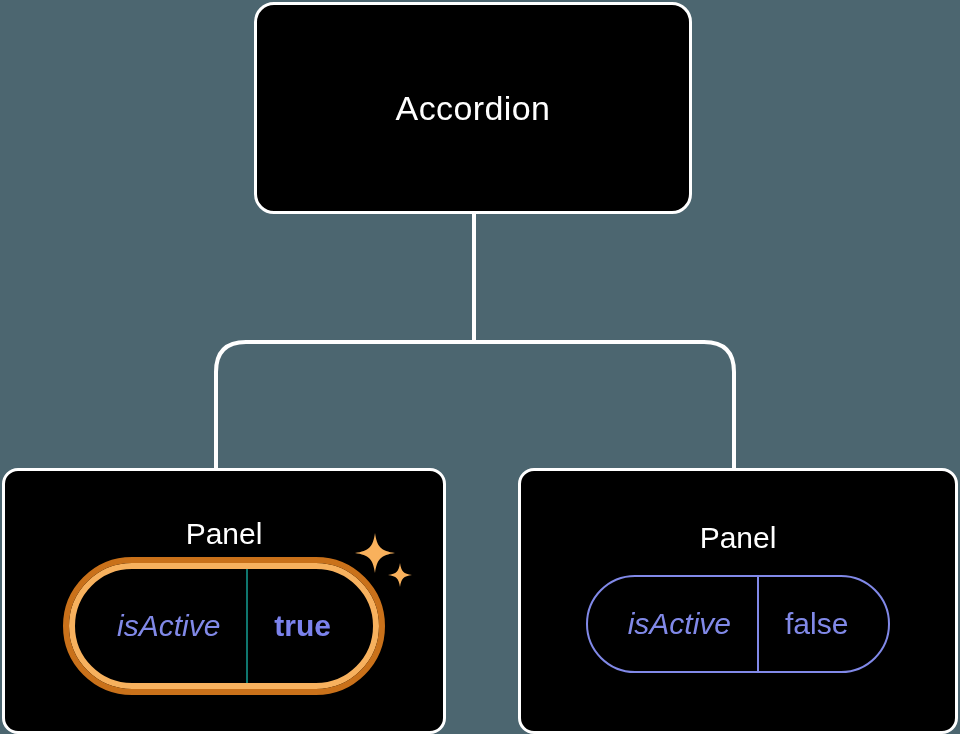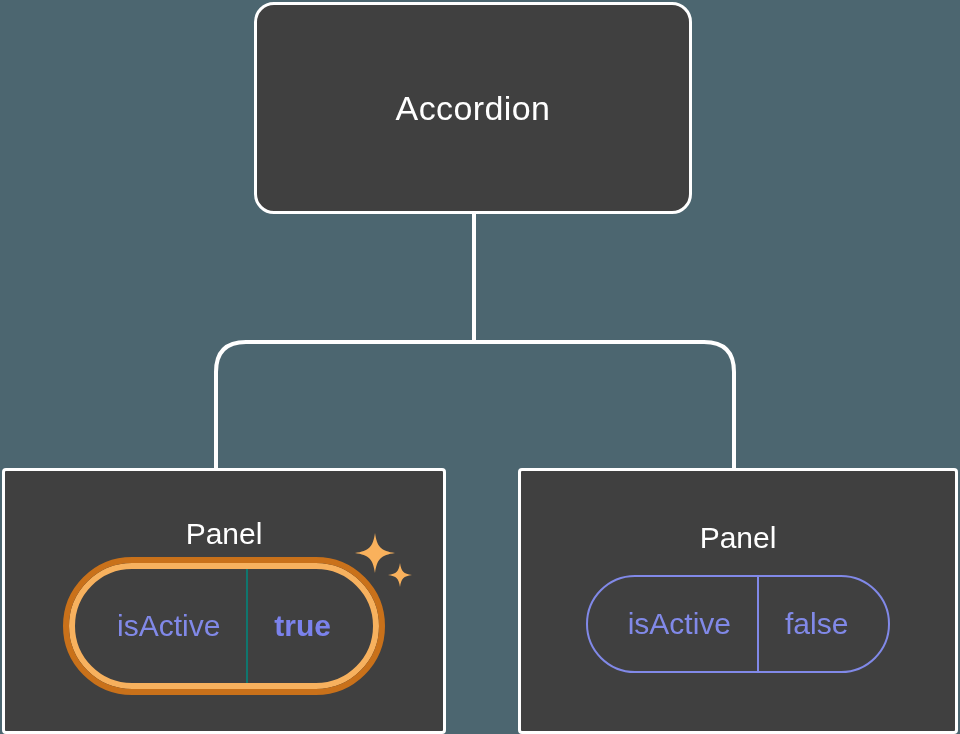--- a/index.html
+++ b/index.html
@@ -26,21 +26,21 @@
     top: 0;
     width: 960px;
     height: 734px;
     pointer-events: none;
   }
 
   
   .node {
     position: absolute;
     box-sizing: border-box;
-    background: #404040;
+    background: #000000;
     border: 3px solid #ffffff;
     border-radius: 16px;
   }
   .node-root {
     left: 254px;
     top: 2px;
     width: 438px;
     height: 212px;
     border-radius: 20px;
     display: flex;
@@ -50,21 +50,21 @@
   .node-title-root {
     color: #ffffff;
     font-size: 34px;
     letter-spacing: 0.4px;
     line-height: 1;
   }
 
   .node-panel {
     top: 468px;
     height: 266px;
-    border-radius: 4px;
+    border-radius: 16px;
     display: flex;
     flex-direction: column;
     align-items: center;
   }
   .node-panel-left  { left: 2px;   width: 444px; }
   .node-panel-right { left: 518px; width: 440px; }
 
   .node-title-panel {
     color: #ffffff;
     font-size: 30px;
@@ -90,20 +90,21 @@
   .pill-cell {
     display: flex;
     align-items: center;
     justify-content: center;
     font-size: 30px;
     color: #8189e8;
     line-height: 1;
   }
   .pill-key {
     padding: 0 26px 0 40px;
+    font-style: italic;
   }
   .pill-val {
     padding: 0 40px 0 26px;
     border-left: 2px solid #8189e8;
   }
 
   
   .pill-hl-wrap {
     position: relative;
     margin-top: 14px;

